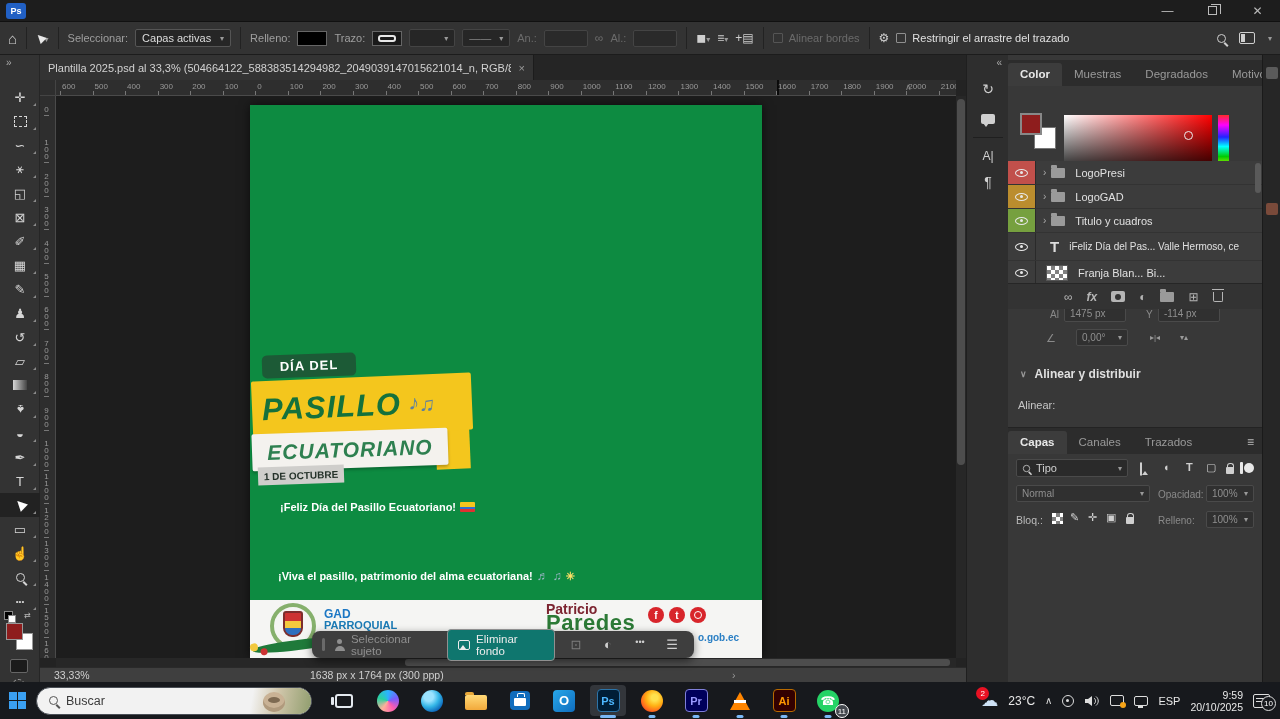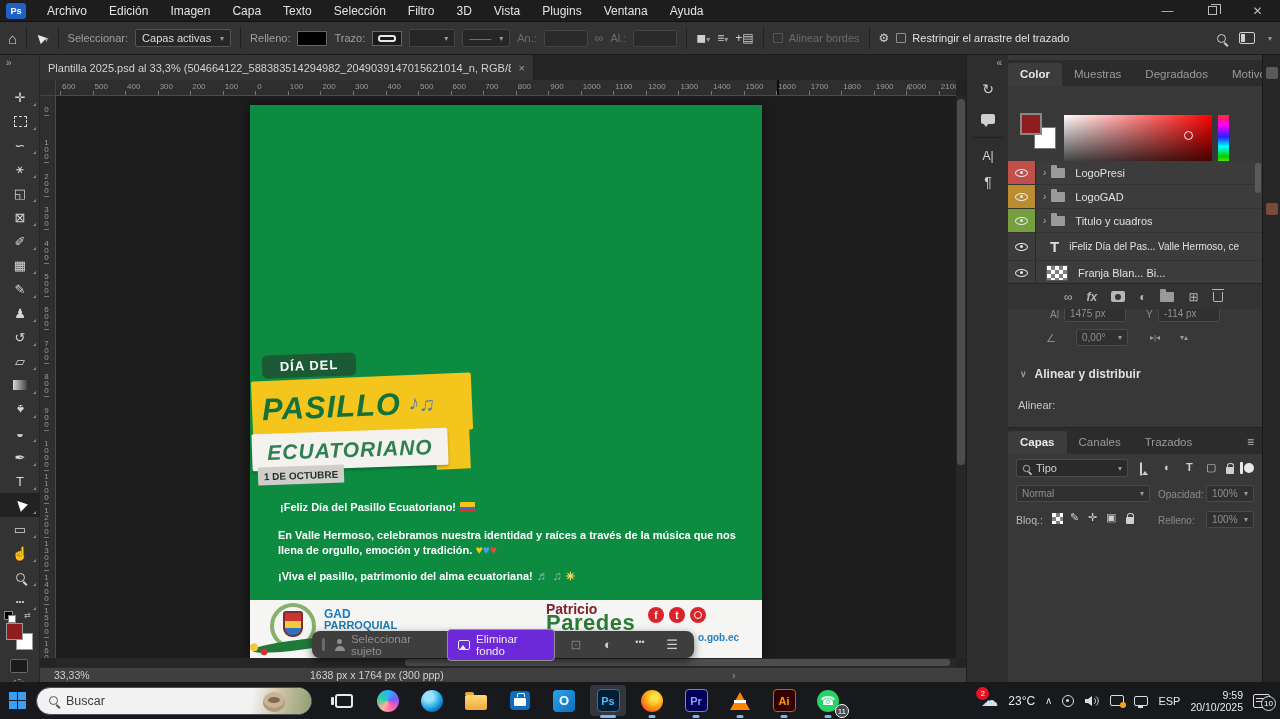--- a/index.html
+++ b/index.html
@@ -125,21 +125,21 @@
   #statusbar .info{position:absolute;left:270px}
   #statusbar .chev{position:absolute;left:692px;color:#999}
 
   
   #contextbar{position:absolute;left:312px;top:631px;width:382px;height:27px;background:#3e3e3e;border-radius:8px;box-shadow:0 3px 8px rgba(0,0,0,.5);display:flex;align-items:center;gap:9px;padding:0 10px;z-index:6}
   .handle{width:3px;height:13px;background:#6a6a6a;border-radius:2px}
   #btn-subject{display:flex;align-items:center;gap:6px;color:#8f8f8f;font-size:11.5px}
   .person{width:12px;height:12px;position:relative}
   .person::before{content:"";position:absolute;top:0;left:3.5px;width:5px;height:5px;border-radius:50%;background:#8f8f8f}
   .person::after{content:"";position:absolute;bottom:0;left:1px;width:10px;height:5px;border-radius:5px 5px 0 0;background:#8f8f8f}
-  #btn-removebg{display:flex;align-items:center;gap:6px;border:1px solid #909090;border-radius:4px;padding:3px 10px;color:#ececec;font-size:11.5px;background:#6d28d9}
+  #btn-removebg{display:flex;align-items:center;gap:6px;border:1px solid #909090;border-radius:4px;padding:3px 10px;color:#ececec;font-size:11.5px;background:#0f766e}
   .imgicon{width:13px;height:10px;border:1.5px solid #ececec;border-radius:2px;position:relative}
   .imgicon::after{content:"";position:absolute;left:1px;bottom:0;border-left:3px solid transparent;border-right:3px solid transparent;border-bottom:4px solid #ececec}
   .ctx-ic{color:#cfcfcf;font-size:13px;width:24px;text-align:center}
   .ctx-ic.dim{color:#7d7d7d}
 
   
   #dockstrip{position:absolute;left:966px;top:55px;width:42px;height:627px;background:#2e2e2e;border-left:1px solid #1f1f1f}
   #dockstrip .collapse{position:absolute;right:6px;top:2px;color:#aaa;font-size:10px}
   .dock-btn{position:absolute;left:5px;width:32px;height:28px;display:flex;align-items:center;justify-content:center;color:#d0d0d0;font-size:14px;border-radius:3px}
   .bubble{width:14px;height:10px;background:#d0d0d0;border-radius:2px;position:relative}
@@ -260,34 +260,20 @@
   .i-notif::before{content:"";position:absolute;left:2px;top:3px;width:9px;height:1.5px;background:#ddd;box-shadow:0 3px 0 #ddd}
   .nbadge{position:absolute;right:-7px;bottom:-4px;width:15px;height:15px;border-radius:50%;border:1px solid #ddd;background:#17191d;color:#fff;font-size:8px;display:flex;align-items:center;justify-content:center}
 </style>
 </head>
 <body>
 
 <div id="app">
 
   <header id="titlebar">
     <div id="ps-badge">Ps</div>
-    <nav id="menus">
-        <span class="menu-item">Archivo</span>
-        <span class="menu-item">Edición</span>
-        <span class="menu-item">Imagen</span>
-        <span class="menu-item">Capa</span>
-        <span class="menu-item">Texto</span>
-        <span class="menu-item">Selección</span>
-        <span class="menu-item">Filtro</span>
-        <span class="menu-item">3D</span>
-        <span class="menu-item">Vista</span>
-        <span class="menu-item">Plugins</span>
-        <span class="menu-item">Ventana</span>
-        <span class="menu-item">Ayuda</span>
-      </nav>
     <div id="win-controls">
       <span class="wc">—</span>
       <span class="wc">
           <span class="restore"></span>
         </span>
       <span class="wc">✕</span>
     </div>
   </header>
 
   <div id="optionsbar">
@@ -511,24 +497,20 @@
         <span class="notes">♪♫</span>
       </div>
       <div id="wstrip">
           <span>ECUATORIANO</span>
         </div>
       <div id="datebadge">1 DE OCTUBRE</div>
       <div class="pline" id="pline1">
         <span>¡Feliz Día del Pasillo Ecuatoriano!</span>
           <span class="flag"></span>
       </div>
-      <div id="ppar">
-        <span>En Valle Hermoso, celebramos nuestra identidad y raíces a través de la música que nos llena de orgullo, emoción y tradición.</span>
-        <span id="hearts"><span class="heart" style="color: rgb(245, 197, 30);">♥</span><span class="heart" style="color: rgb(66, 165, 245);">♥</span><span class="heart" style="color: rgb(239, 68, 68);">♥</span></span>
-      </div>
       <div class="pline" id="pline3">
         <span>¡Viva el pasillo, patrimonio del alma ecuatoriana!</span>
         <span class="em-notes">♬</span>
         <span class="em-notes">♫</span>
         <span class="em-spark">✳</span>
       </div>
       <div id="pfooter">
         <div class="crest">
             <span class="ring"></span>
             <span class="shield"></span>

